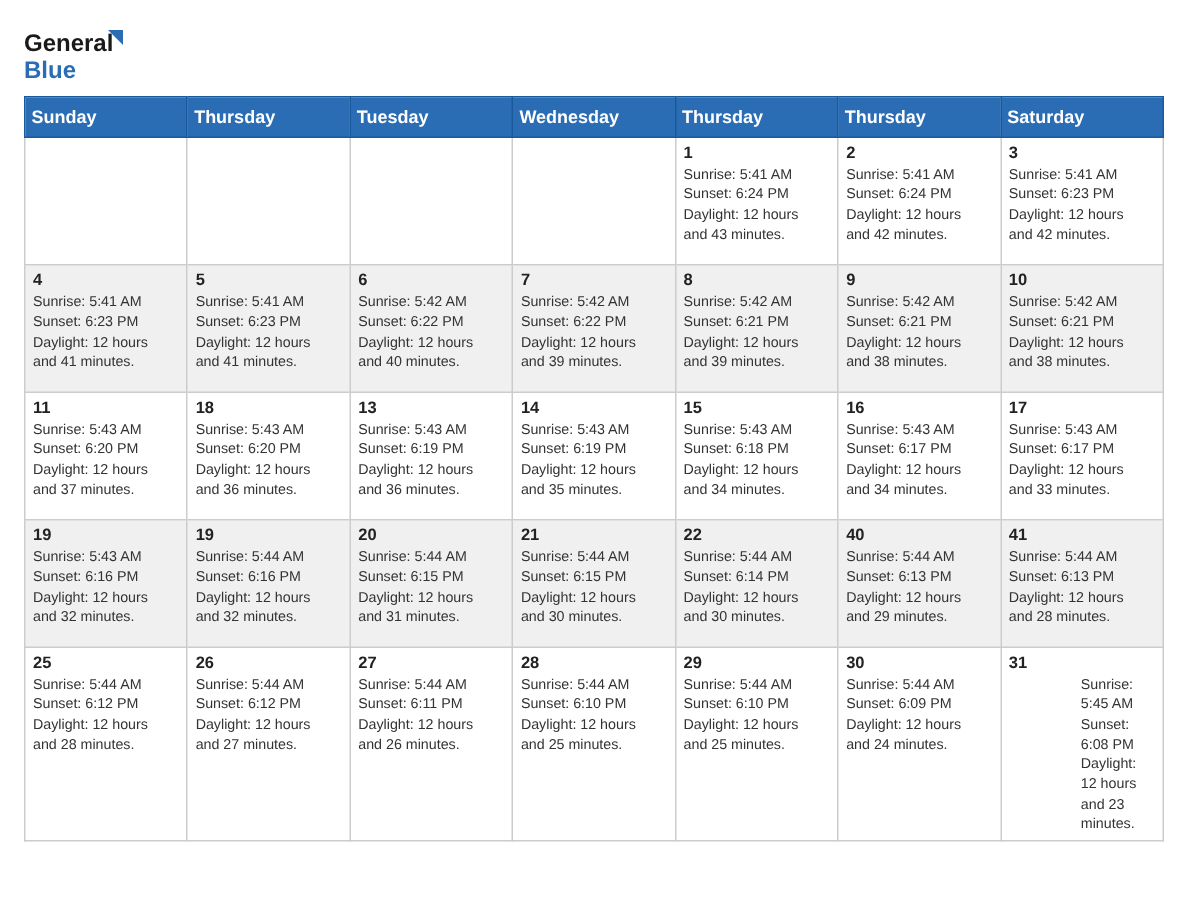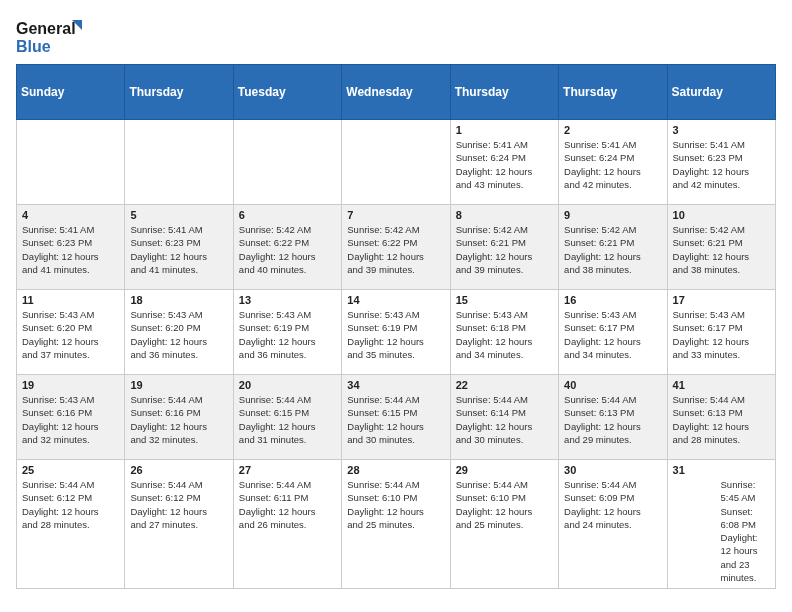--- a/index.html
+++ b/index.html
@@ -36,21 +36,21 @@
     .calendar {
       width: 100%;
       border-collapse: collapse;
       border: 1px solid #ccc;
     }
     .calendar th {
       background: #2a6db5;
       color: #fff;
       font-size: 12px;
       font-weight: bold;
-      padding: 20px 4px;
+      padding: 6px 4px;
       border: 1px solid #1a5a9a;
       text-align: left;
     }
     .calendar td {
       vertical-align: top;
       border: 1px solid #ccc;
       padding: 4px 5px;
       font-size: 10px;
       color: #222;
       height: 85px;
@@ -259,21 +259,21 @@
 and 32 minutes.</div>
         </td>
         <td>
           <div class="day-num">20</div>
           <div class="day-detail" style="white-space: pre-line;">Sunrise: 5:44 AM
 Sunset: 6:15 PM
 Daylight: 12 hours
 and 31 minutes.</div>
         </td>
         <td>
-          <div class="day-num">34</div>
+          <div class="day-num">21</div>
           <div class="day-detail" style="white-space: pre-line;">Sunrise: 5:44 AM
 Sunset: 6:15 PM
 Daylight: 12 hours
 and 30 minutes.</div>
         </td>
         <td>
           <div class="day-num">22</div>
           <div class="day-detail" style="white-space: pre-line;">Sunrise: 5:44 AM
 Sunset: 6:14 PM
 Daylight: 12 hours

